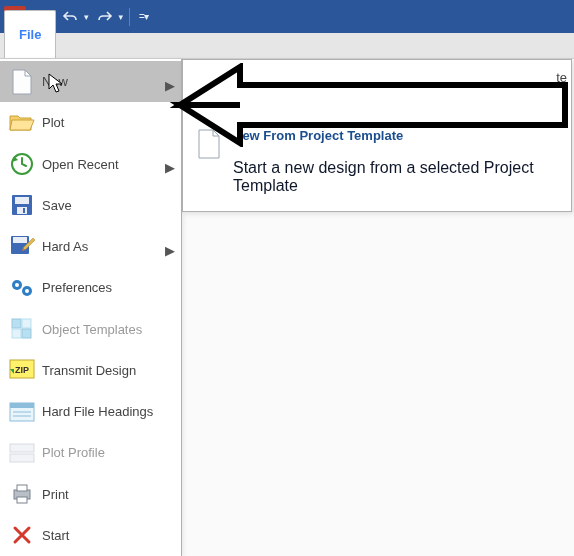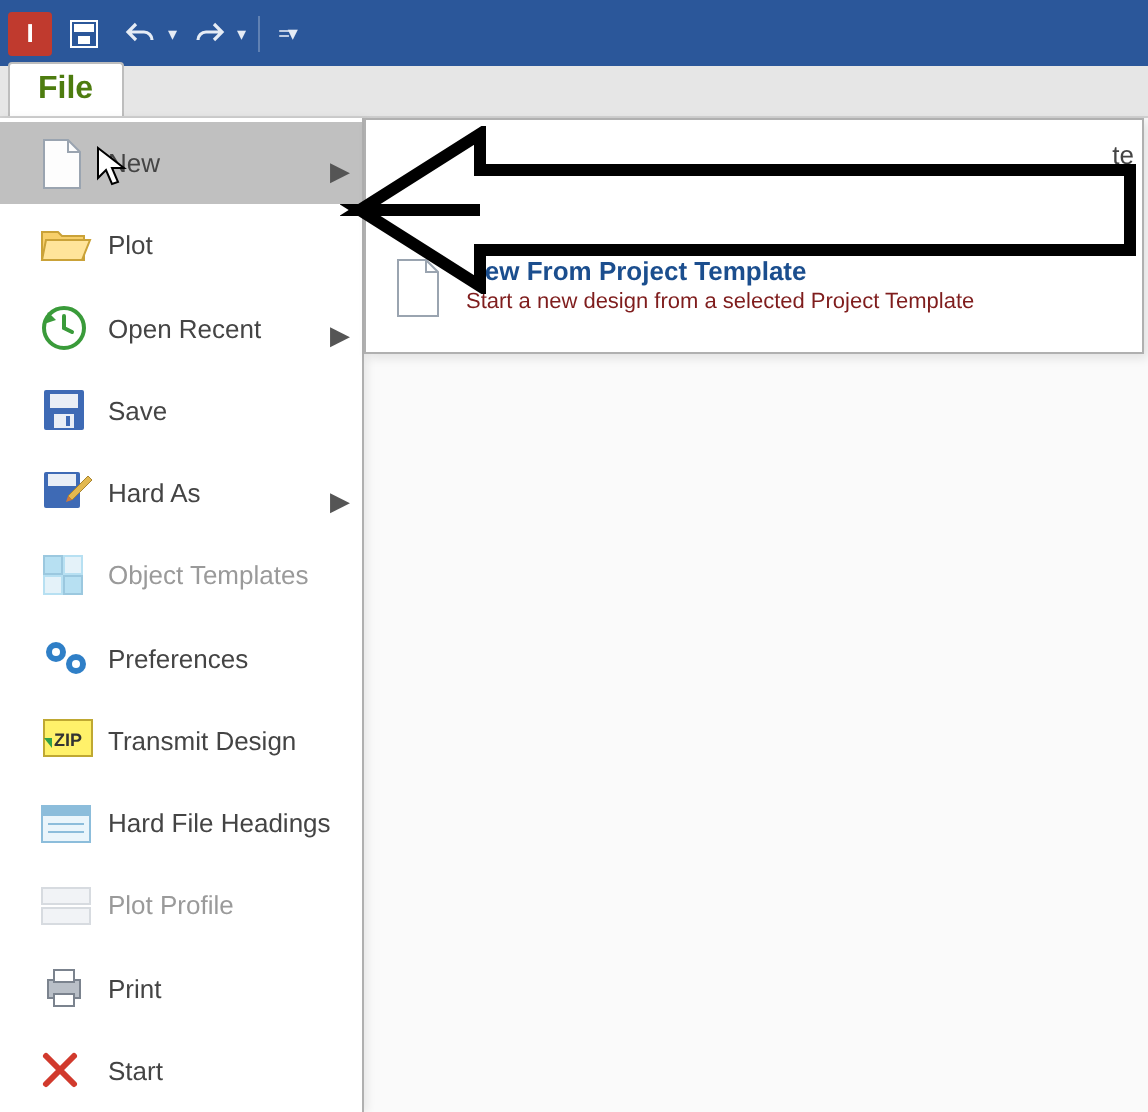--- a/index.html
+++ b/index.html
@@ -43,24 +43,24 @@
     height: 26px;
     background: #e6e6e6;
     border-bottom: 1px solid #d0d0d0;
     display: flex;
     align-items: flex-end;
   }
   .file-tab {
     background: #fff;
     border: 1px solid #bdbdbd;
     border-bottom: none;
-    padding: 4px 14px;
+    padding: 16px 14px;
     font-weight: bold;
-    font-size: 16px;
-    color: #4d7c0f;
+    font-size: 13px;
+    color: #3b82f6;
     margin-left: 4px;
     border-radius: 2px 2px 0 0;
   }
   .main-area {
     display: flex;
     position: relative;
     height: calc(100% - 59px);
     background: #fafafa;
   }
   .file-menu {
@@ -79,24 +79,23 @@
     padding: 0 8px;
     color: #444;
     cursor: default;
     position: relative;
   }
   .menu-item.highlight { background: #c0c0c0; }
   .menu-item .mi-icon {
     width: 28px; height: 28px;
     display: flex;
     align-items: center;
-    justify-content: flex-start;
+    justify-content: center;
     flex-shrink: 0;
     margin-right: 6px;
-    margin-left: 12px;
   }
   .menu-item .mi-label { flex: 1; }
   .menu-item .mi-arrow {
     width: 8px; height: 8px;
     color: #555;
   }
   .menu-item.disabled { color: #9a9a9a; }
   .submenu {
     position: absolute;
     left: 182px;
@@ -112,21 +111,21 @@
     padding: 8px 12px;
     gap: 10px;
     align-items: flex-start;
   }
   .sub-icon {
     width: 28px; height: 32px;
     flex-shrink: 0;
     display:flex; align-items:center; justify-content:center;
   }
   .sub-text .sub-title { font-weight: bold; color: #1b4e8e; font-size: 13px; }
-  .sub-text .sub-desc { color: #7f1d1d; font-size: 11px; margin-top:2px; }
+  .sub-text .sub-desc { color: #0f172a; font-size: 16px; margin-top:16px; }
   .truncated-right {
     position:absolute;
     right:4px; top:10px;
     color:#444;
     font-size:13px;
     margin-left:32px;
   }
   .big-arrow {
     position: absolute;
     left: 170px;
@@ -230,44 +229,44 @@
             <rect x="2" y="2" width="18" height="18" fill="#3e6ab5" rx="1"></rect>
             <rect x="4" y="3" width="14" height="6" fill="#e9eef6"></rect>
             <path d="M14 14 L24 4 L26 6 L16 16 Z" fill="#e2b84f" stroke="#a8842e" stroke-width="0.5"></path>
             <path d="M13 17 L14 14 L16 16 Z" fill="#d07a3a"></path>
           </svg>
       </span>
       <span class="mi-label">Hard As</span>
       <span class="mi-arrow">▶</span>
     </div>
 
-    <div class="menu-item disabled">
-      <span class="mi-icon">
-        <svg width="24" height="24" viewBox="0 0 24 24" opacity="0.55">
-            <rect x="2" y="2" width="9" height="9" fill="#7ec7e8" stroke="#4a9cc5"></rect>
-            <rect x="12" y="2" width="9" height="9" fill="#cfe9f5" stroke="#7ec7e8"></rect>
-            <rect x="2" y="12" width="9" height="9" fill="#cfe9f5" stroke="#7ec7e8"></rect>
-            <rect x="12" y="12" width="9" height="9" fill="#7ec7e8" stroke="#4a9cc5"></rect>
-          </svg>
-      </span>
-      <span class="mi-label">Object Templates</span>
-    </div>
-
     <div class="menu-item">
       <span class="mi-icon">
         <svg width="26" height="22" viewBox="0 0 26 22">
             <g fill="#2f7fc7">
               <circle cx="8" cy="8" r="5"></circle>
               <circle cx="8" cy="8" r="2" fill="#fff"></circle>
               <circle cx="18" cy="14" r="5"></circle>
               <circle cx="18" cy="14" r="2" fill="#fff"></circle>
             </g>
           </svg>
       </span>
       <span class="mi-label">Preferences</span>
+    </div>
+
+    <div class="menu-item disabled">
+      <span class="mi-icon">
+        <svg width="24" height="24" viewBox="0 0 24 24" opacity="0.55">
+            <rect x="2" y="2" width="9" height="9" fill="#7ec7e8" stroke="#4a9cc5"></rect>
+            <rect x="12" y="2" width="9" height="9" fill="#cfe9f5" stroke="#7ec7e8"></rect>
+            <rect x="2" y="12" width="9" height="9" fill="#cfe9f5" stroke="#7ec7e8"></rect>
+            <rect x="12" y="12" width="9" height="9" fill="#7ec7e8" stroke="#4a9cc5"></rect>
+          </svg>
+      </span>
+      <span class="mi-label">Object Templates</span>
     </div>
 
     <div class="menu-item">
       <span class="mi-icon">
         <svg width="28" height="24" viewBox="0 0 28 24">
             <rect x="2" y="2" width="24" height="18" fill="#fff16a" stroke="#bfa832"></rect>
             <text x="14" y="15" font-size="9" font-weight="bold" text-anchor="middle" fill="#333">ZIP</text>
             <path d="M2 11 L-2 11 L2 16 Z" fill="#2fa04a" transform="translate(4,0)"></path>
           </svg>
       </span>

